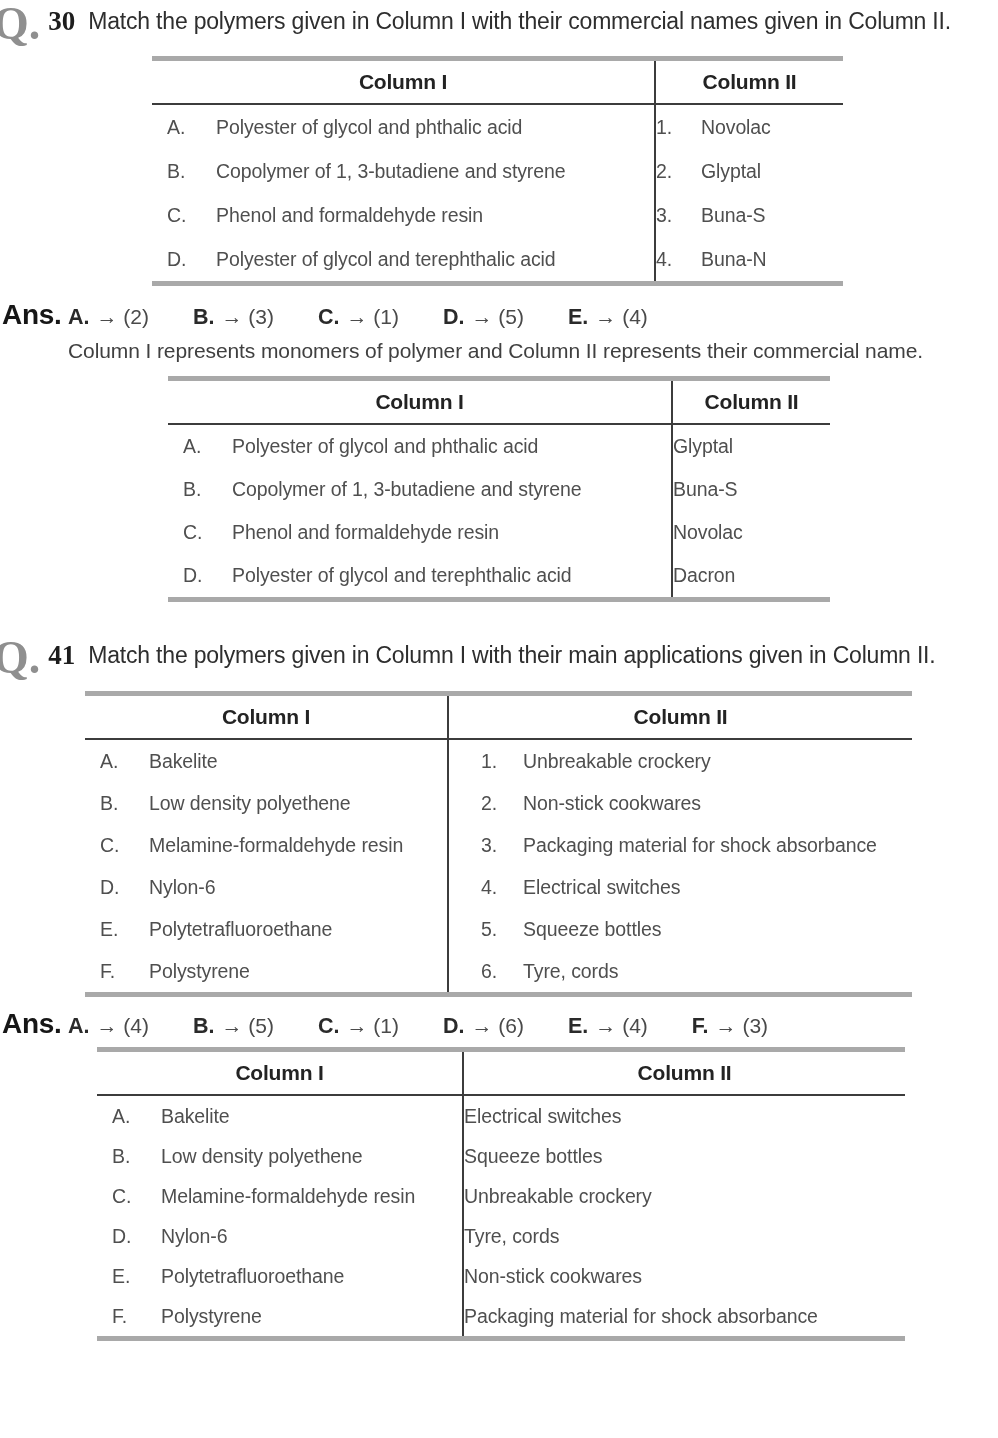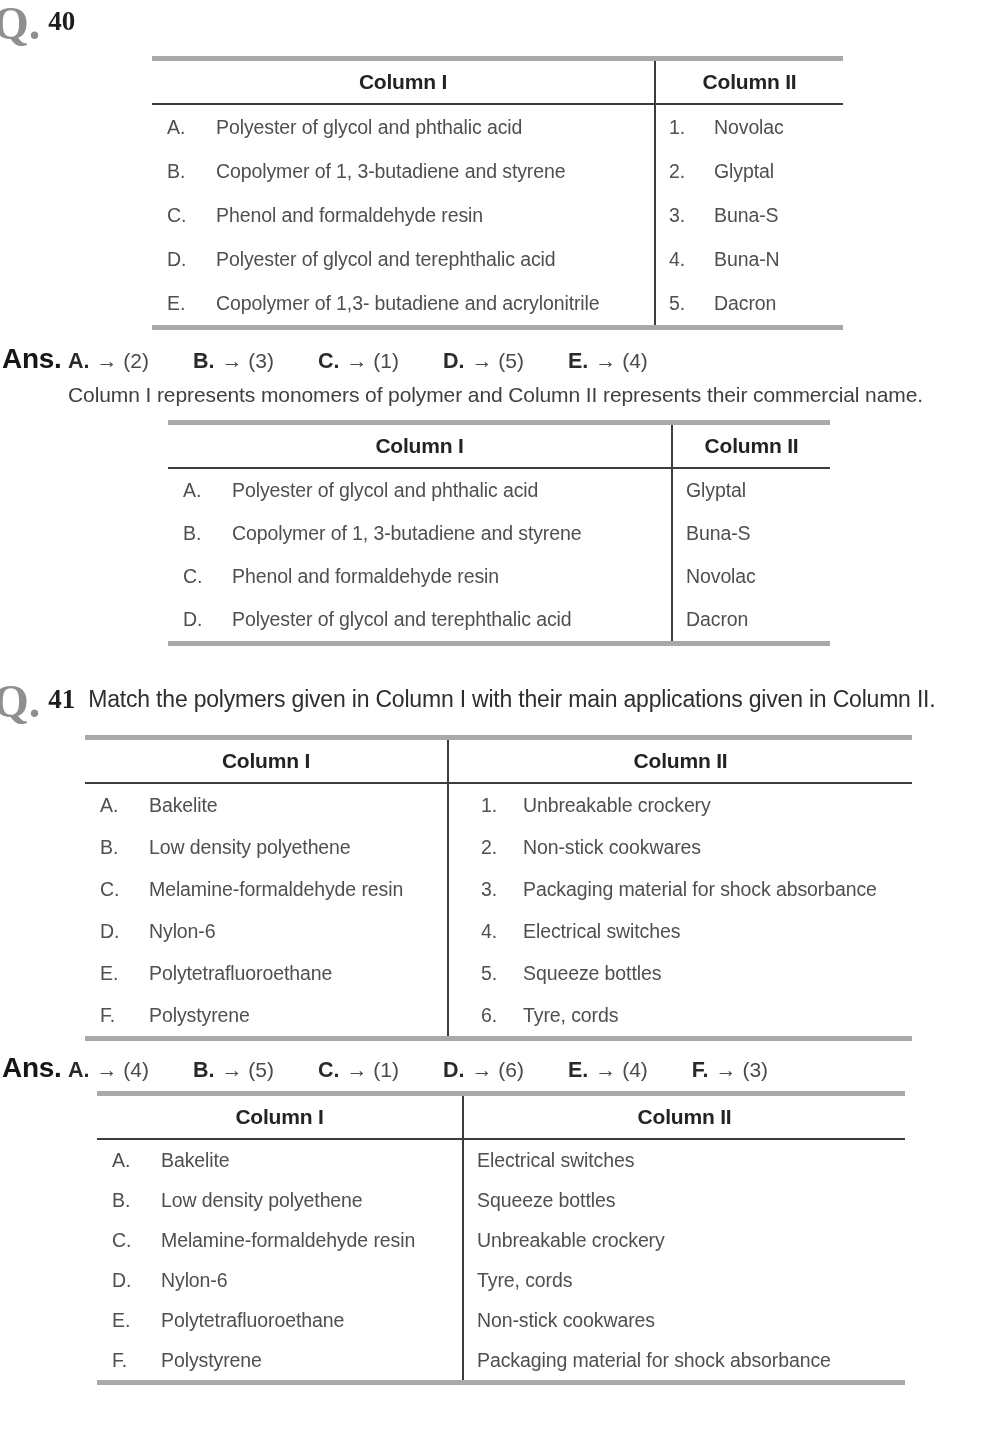--- a/index.html
+++ b/index.html
@@ -38,21 +38,21 @@
     height: 40px; text-align: center; vertical-align: middle;
     font-size: 21px; font-weight: bold; color: #232323;
     border-bottom: 2px solid #3c3c3c; letter-spacing: -0.2px;
   }
   table.mt td {
     vertical-align: middle; font-size: 19.5px; color: #4f4f4f;
     letter-spacing: -0.1px; white-space: nowrap; overflow: hidden;
   }
   table.mt th.h1, table.mt td.c1 { border-right: 2px solid #3c3c3c; }
   td.c1 { padding-left: 15px; margin-top: 7px; }
-  td.c2 { padding-left: 13px; }
+  td.c2 { padding-left: 0; }
   .letter { display: inline-block; width: 49px; }
   .num    { display: inline-block; width: 45px; }
 
   .t1 { margin: 12px 0 0 152px; width: 691px; }
   .t1 td { height: 42px; }
   .t2 { margin: 11px 0 0 168px; width: 662px; }
   .t2 td { height: 41px; }
   .t3 { margin: 13px 0 0 85px; width: 827px; }
   .t3 td { height: 40px; }
   .t4 { margin: 7px 0 0 97px; width: 808px; }
@@ -78,21 +78,22 @@
 
   .q41-gap { margin-top: 32px; }
 </style>
 </head>
 <body>
 
 <div class="page">
 
   <div class="qhead">
     <span class="qmark">Q.</span>
-    <span class="qnum">40</span>
+    <span class="qnum">30</span>
+    <div class="qtext">Match the polymers given in Column I with their commercial names given in Column II.</div>
   </div>
 
   <table class="mt t1">
     <colgroup>
         <col style="width:503px">
         <col style="width:188px">
       </colgroup>
     <thead>
       <tr>
         <th class="h1">Column I</th>
@@ -108,24 +109,20 @@
         <td class="c1"><span class="letter">B.</span><span>Copolymer of 1, 3-butadiene and styrene</span></td>
         <td class="c2"><span class="num">2.</span><span>Glyptal</span></td>
       </tr>
       <tr>
         <td class="c1"><span class="letter">C.</span><span>Phenol and formaldehyde resin</span></td>
         <td class="c2"><span class="num">3.</span><span>Buna-S</span></td>
       </tr>
       <tr>
         <td class="c1"><span class="letter">D.</span><span>Polyester of glycol and terephthalic acid</span></td>
         <td class="c2"><span class="num">4.</span><span>Buna-N</span></td>
-      </tr>
-      <tr>
-        <td class="c1"><span class="letter">E.</span><span>Copolymer of 1,3- butadiene and acrylonitrile</span></td>
-        <td class="c2"><span class="num">5.</span><span>Dacron</span></td>
       </tr>
     </tbody>
   </table>
 
   <div class="ans-row">
     <span class="ans-label">Ans.</span>
     <span class="pair"><span class="pl">A.</span><span class="pm">→ (2)</span></span>
     <span class="pair"><span class="pl">B.</span><span class="pm">→ (3)</span></span>
     <span class="pair"><span class="pl">C.</span><span class="pm">→ (1)</span></span>
     <span class="pair"><span class="pl">D.</span><span class="pm">→ (5)</span></span>

